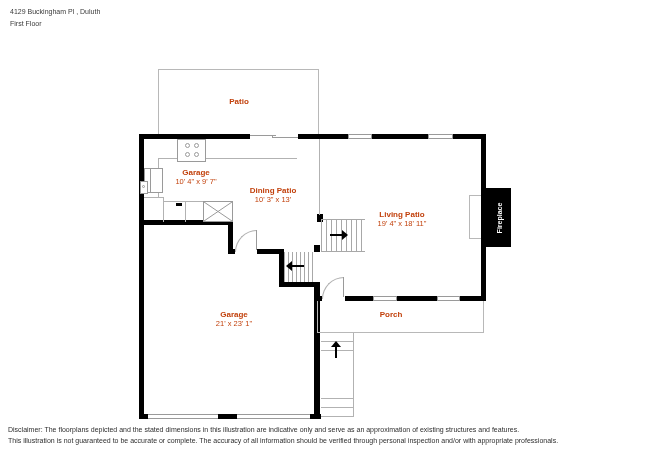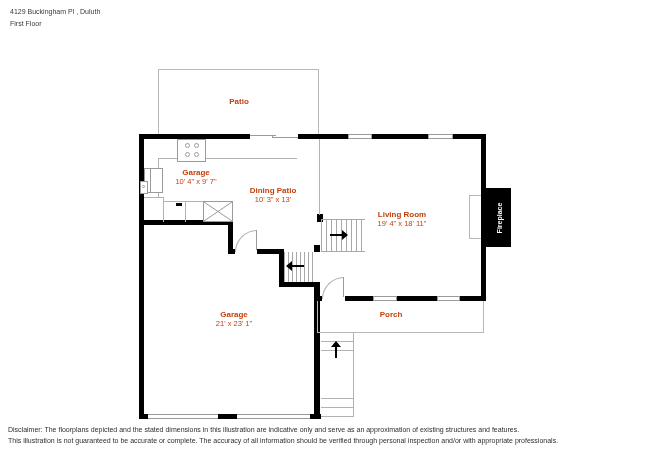--- a/index.html
+++ b/index.html
@@ -147,21 +147,21 @@
   </div>
   <div class="lbl" style="left:196px;top:168px;">
     <span class="t">Garage</span>
     <span class="d">10' 4" x 9' 7"</span>
   </div>
   <div class="lbl" style="left:273px;top:186px;">
     <span class="t">Dining Patio</span>
     <span class="d">10' 3" x 13'</span>
   </div>
   <div class="lbl" style="left:402px;top:210px;">
-    <span class="t">Living Room</span>
+    <span class="t">Living Patio</span>
     <span class="d">19' 4" x 18' 11"</span>
   </div>
   <div class="lbl" style="left:234px;top:310px;">
     <span class="t">Garage</span>
     <span class="d">21' x 23' 1"</span>
   </div>
   <div class="lbl" style="left:391px;top:310px;">
     <span class="t">Porch</span>
   </div>
 

